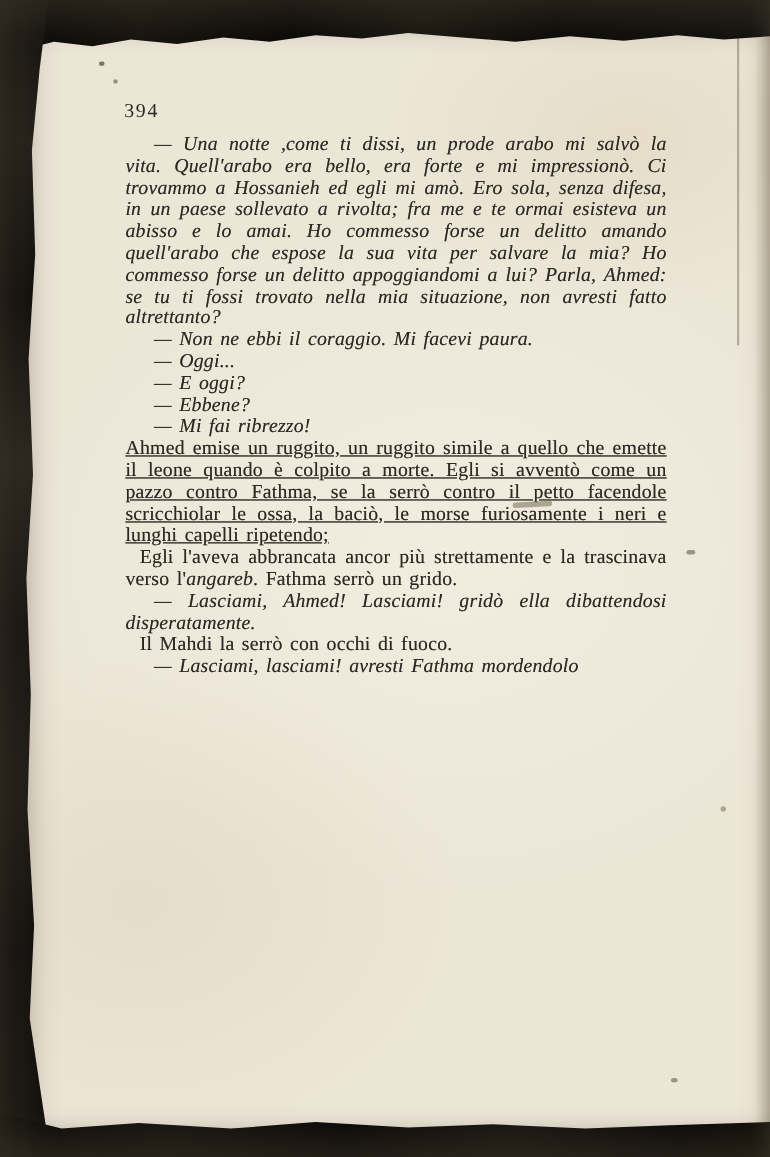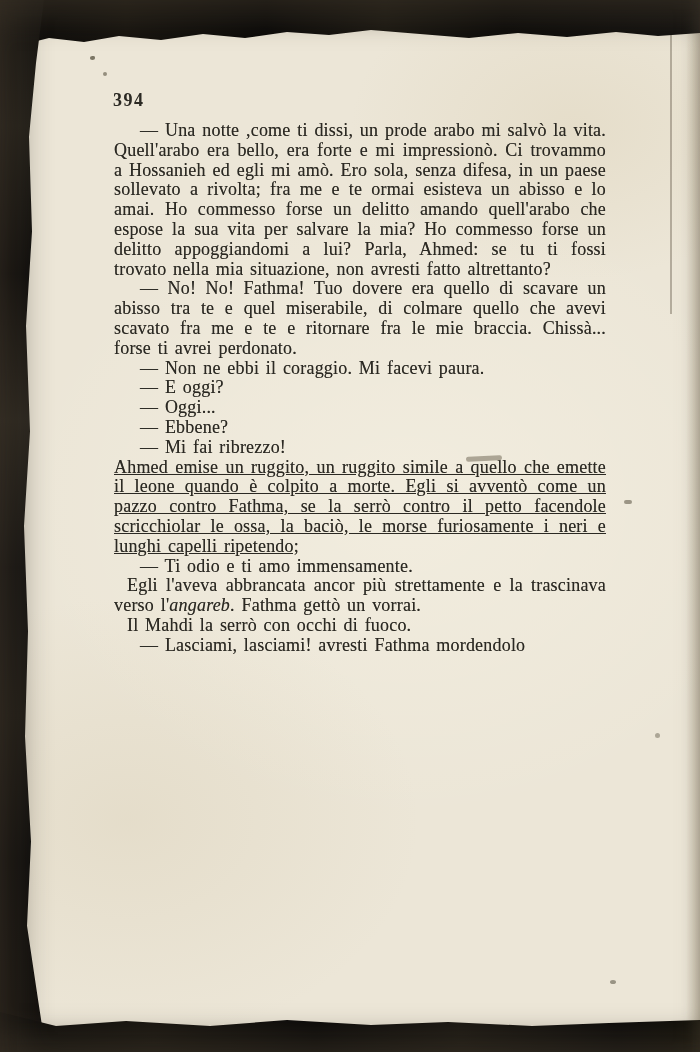--- a/index.html
+++ b/index.html
@@ -12,33 +12,32 @@
       radial-gradient(ellipse 320px 220px at 82% 12%, rgba(205,190,155,0.22), transparent 70%),
       radial-gradient(ellipse 420px 320px at 18% 78%, rgba(195,180,145,0.18), transparent 70%),
       radial-gradient(ellipse 520px 420px at 58% 48%, rgba(255,252,240,0.30), transparent 75%);
     font-family: "Liberation Serif", "DejaVu Serif", serif;
   }
 
   .page-number {
     position:absolute; left:113px; top:90px; z-index:2;
     font-size:18px; letter-spacing:1.5px;
     color: var(--ink, #2b2923);
-    font-weight: bold;
   }
 
   .text-block {
     position:absolute; left:114px; top:121px; width:492px; z-index:2;
     font-size:18px; line-height:19.8px;
     letter-spacing:0.2px; word-spacing:2px;
     text-align:justify;
     color: var(--ink, #2b2923);
     text-shadow: 0 0 0.4px rgba(43,41,35,0.55);
   }
   .text-block p { margin:0; }
-  p.indent { text-indent:26px; }
+  p.indent { text-indent:26px;font-style:italic; }
   p.small  { text-indent:13px; }
   p.flush  { text-indent:0;text-decoration:underline; }
 
   
   .scan-top {
     position:absolute; top:0; left:0; width:700px; height:52px; z-index:5;
     background: linear-gradient(90deg,#0b0a09,#17140f 18%,#0a0908 38%,#1b1812 55%,#0c0b09 72%,#141210 100%);
     clip-path: polygon(0 0, 100% 0, 100% 33px, 94% 36px, 88% 32px, 81% 37px, 74% 33px, 67% 38px, 60% 34px, 53% 30px, 47% 35px, 41% 32px, 35% 38px, 29% 34px, 23% 40px, 17% 36px, 12% 42px, 7% 38px, 3% 45px, 0 50px);
     filter: blur(0.5px);
   }
@@ -82,29 +81,28 @@
   .s5 { left:655px; top:733px; width:5px;  height:5px; background:#5f5947; border-radius:50%; opacity:.45; }
   .s6 { left:610px; top:980px; width:6px;  height:4px; background:#55503f; border-radius:50%; opacity:.55; }
 </style>
 </head>
 <body>
 
 <div class="page-number">394</div>
 
 <div class="text-block">
   <p class="indent">— Una notte ,come ti dissi, un prode arabo mi salvò la vita. Quell'arabo era bello, era forte e mi impressionò. Ci trovammo a Hossanieh ed egli mi amò. Ero sola, senza difesa, in un paese sollevato a rivolta; fra me e te ormai esisteva un abisso e lo amai. Ho commesso forse un delitto amando quell'arabo che espose la sua vita per salvare la mia? Ho commesso forse un delitto appoggiandomi a lui? Parla, Ahmed: se tu ti fossi trovato nella mia situazione, non avresti fatto altrettanto?</p>
-  <p class="indent">— No! No! Fathma! Tuo dovere era quello di scavare un abisso tra te e quel miserabile, di colmare quello che avevi scavato fra me e te e ritornare fra le mie braccia. Chissà... forse ti avrei perdonato.</p>
   <p class="indent">— Non ne ebbi il coraggio. Mi facevi paura.</p>
+  <p class="indent">— Oggi...</p>
   <p class="indent">— E oggi?</p>
-  <p class="indent">— Oggi...</p>
   <p class="indent">— Ebbene?</p>
   <p class="indent">— Mi fai ribrezzo!</p>
   <p class="flush">Ahmed emise un ruggito, un ruggito simile a quello che emette il leone quando è colpito a morte. Egli si avventò come un pazzo contro Fathma, se la serrò contro il petto facendole scricchiolar le ossa, la baciò, le morse furiosamente i neri e lunghi capelli ripetendo;</p>
-  <p class="indent">— Ti odio e ti amo immensamente.</p>
-  <p class="small"><span>Egli l'aveva abbrancata ancor più strettamente e la trascinava verso l'</span><i>angareb</i><span>. Fathma gettò un vorrai.</span></p>
+  <p class="small"><span>Egli l'aveva abbrancata ancor più strettamente e la trascinava verso l'</span><i>angareb</i><span>. Fathma serrò un grido.</span></p>
+  <p class="indent">— Lasciami, Ahmed! Lasciami! gridò ella dibattendosi disperatamente.</p>
   <p class="small">Il Mahdi la serrò con occhi di fuoco.</p>
   <p class="indent">— Lasciami, lasciami! avresti Fathma mordendolo</p>
 </div>
 
 <div class="scan-top"></div>
 <div class="scan-left"></div>
 <div class="scan-bottom"></div>
 <div class="right-shade"></div>
 <div class="edge-line"></div>
 <div class="speck s1"></div>

